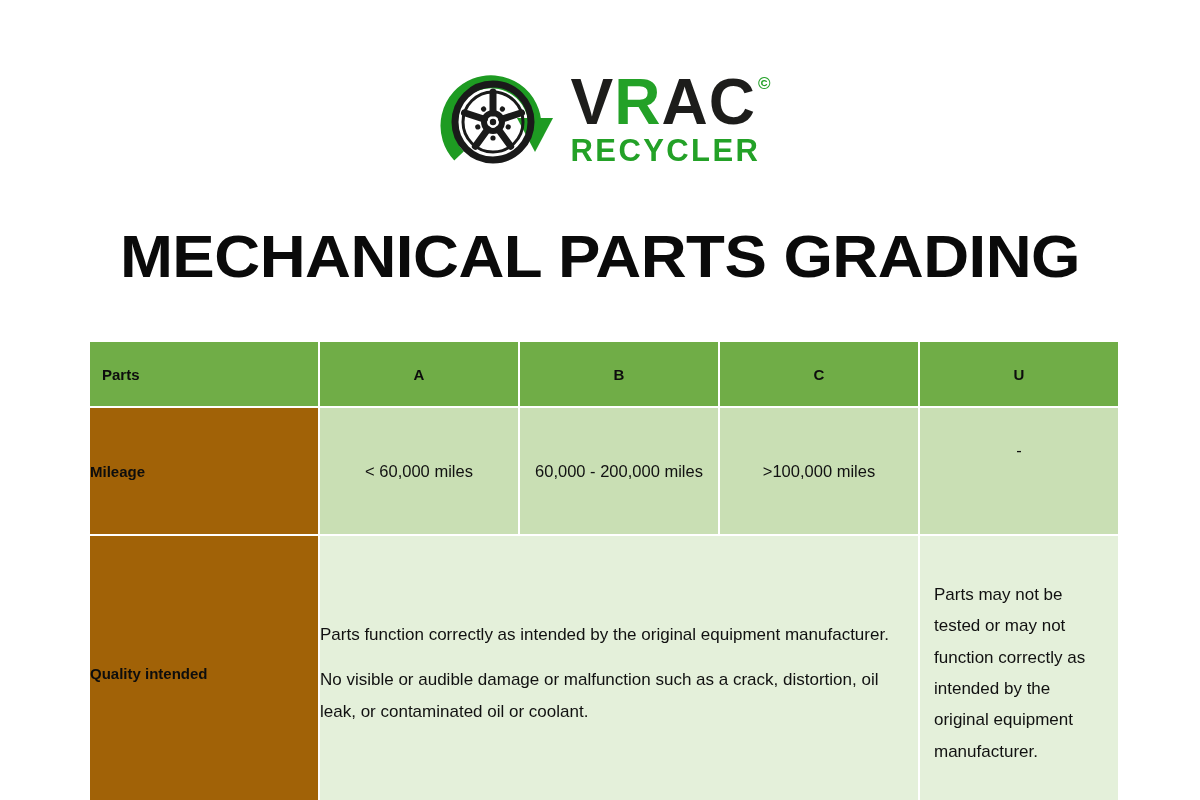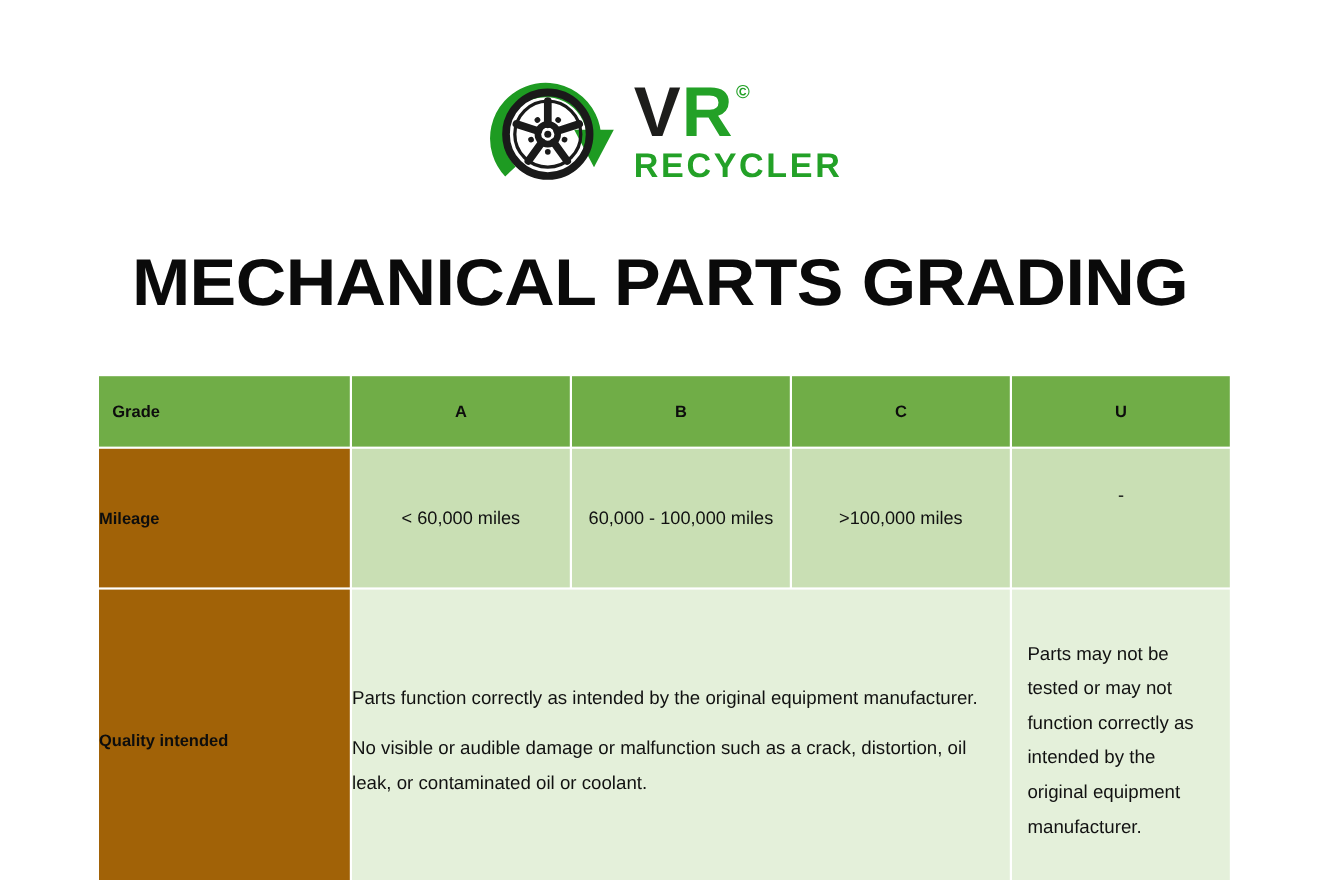--- a/index.html
+++ b/index.html
@@ -210,51 +210,52 @@
             <circle cx="0" cy="-16" r="2.6" transform="rotate(324)"></circle>
           </g>
         </g>
       </svg>
     </div>
 
     <div class="logo-word">
       <div class="vrac-row">
         <span class="vrac-v">V</span>
         <span class="vrac-r">R</span>
+        <span class="vrac-ac">AC</span>
         <span class="vrac-c-mark">©</span>
       </div>
       <div class="recycler-row">RECYCLER</div>
     </div>
 
   </div>
 </div>
 
 <div class="page-title">MECHANICAL PARTS GRADING</div>
 
 <table class="grading-table">
   <colgroup>
     <col class="col-label">
       <col class="col-a">
       <col class="col-b">
       <col class="col-c">
       <col class="col-u">
   </colgroup>
   <tbody>
     <tr>
-      <td class="hdr left">Grade</td>
+      <td class="hdr left">Parts</td>
       <td class="hdr">A</td>
       <td class="hdr">B</td>
       <td class="hdr">C</td>
       <td class="hdr">U</td>
     </tr>
 
     <tr>
       <td class="rowlabel">Mileage</td>
       <td class="mileage-cell">&lt; 60,000 miles</td>
-      <td class="mileage-cell">60,000 - 100,000 miles</td>
+      <td class="mileage-cell">60,000 - 200,000 miles</td>
       <td class="mileage-cell">&gt;100,000 miles</td>
       <td class="mileage-cell dash">-</td>
     </tr>
 
     <tr>
       <td class="rowlabel">Quality intended</td>
       <td class="criteria-cell" colspan="3">
         <p>Parts function correctly as intended by the original equipment manufacturer.</p>
         <p>No visible or audible damage or malfunction such as a crack, distortion, oil leak, or contaminated oil or coolant.</p>
       </td>

